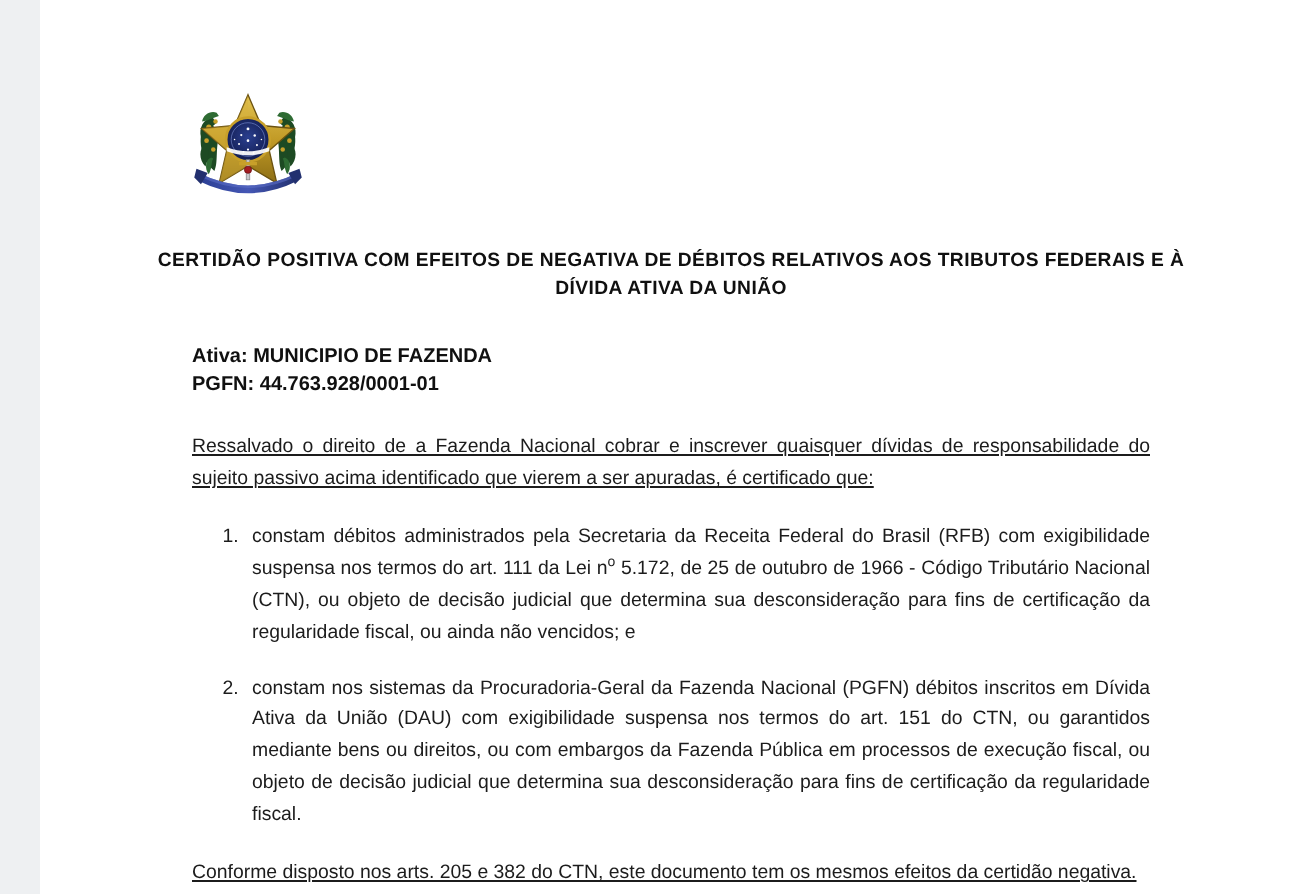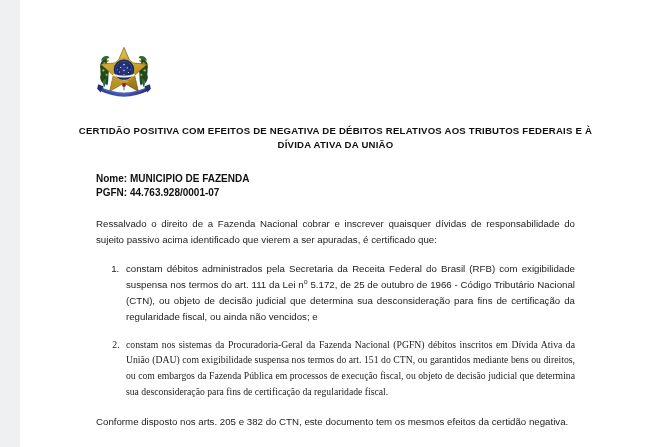--- a/index.html
+++ b/index.html
@@ -78,35 +78,36 @@
   }
   .identity .k { font-weight: bold; }
   .identity .v { font-weight: bold; }
   
   .para {
     margin: 16px 76px 0 76px;
     font-size: 9.7px;
     line-height: 1.62;
     text-align: justify;
     color: #1c1c1c;
+    text-decoration: underline;
   }
   .para.tight { margin-top: 14px; }
   ol.items {
     margin: 13px 76px 0 76px;
     padding: 0 0 0 26px;
     font-size: 9.7px;
     line-height: 1.62;
     color: #1c1c1c;
   }
   ol.items > li {
     text-align: justify;
     margin-bottom: 12px;
     padding-left: 4px;
   }
-  ol.items > li:last-child { margin-bottom: 0; font-family: Liberation Serif, serif; }
+  ol.items > li:last-child { margin-bottom: 0; }
   sup { font-size: 7px; vertical-align: super; }
 </style>
 </head>
 <body>
 
 <div id="viewer">
   <div id="page">
 
     <div class="doc-header">
 
@@ -187,26 +188,26 @@
           <path d="M96 72 L86 76 L92 86 L98 80 Z" fill="#22306f"></path>
         </svg>
       </div>
 
     </div>
 
     <div class="doc-title">CERTIDÃO POSITIVA COM EFEITOS DE NEGATIVA DE DÉBITOS RELATIVOS AOS TRIBUTOS FEDERAIS E À DÍVIDA ATIVA DA UNIÃO</div>
 
     <div class="identity">
       <div>
-        <span class="k">Nome:</span>
+        <span class="k">Ativa:</span>
         <span class="v">MUNICIPIO DE FAZENDA</span>
       </div>
       <div>
         <span class="k">PGFN:</span>
-        <span class="v">44.763.928/0001-07</span>
+        <span class="v">44.763.928/0001-01</span>
       </div>
     </div>
 
     <p class="para">Ressalvado o direito de a Fazenda Nacional cobrar e inscrever quaisquer dívidas de responsabilidade do sujeito passivo acima identificado que vierem a ser apuradas, é certificado que:</p>
 
     <ol class="items">
       <li>
         <span>constam débitos administrados pela Secretaria da Receita Federal do Brasil (RFB) com exigibilidade suspensa nos termos do art. 111 da Lei n</span><sup>o</sup><span> 5.172, de 25 de outubro de 1966 - Código Tributário Nacional (CTN), ou objeto de decisão judicial que determina sua desconsideração para fins de certificação da regularidade fiscal, ou ainda não vencidos; e</span>
       </li>
       <li>

